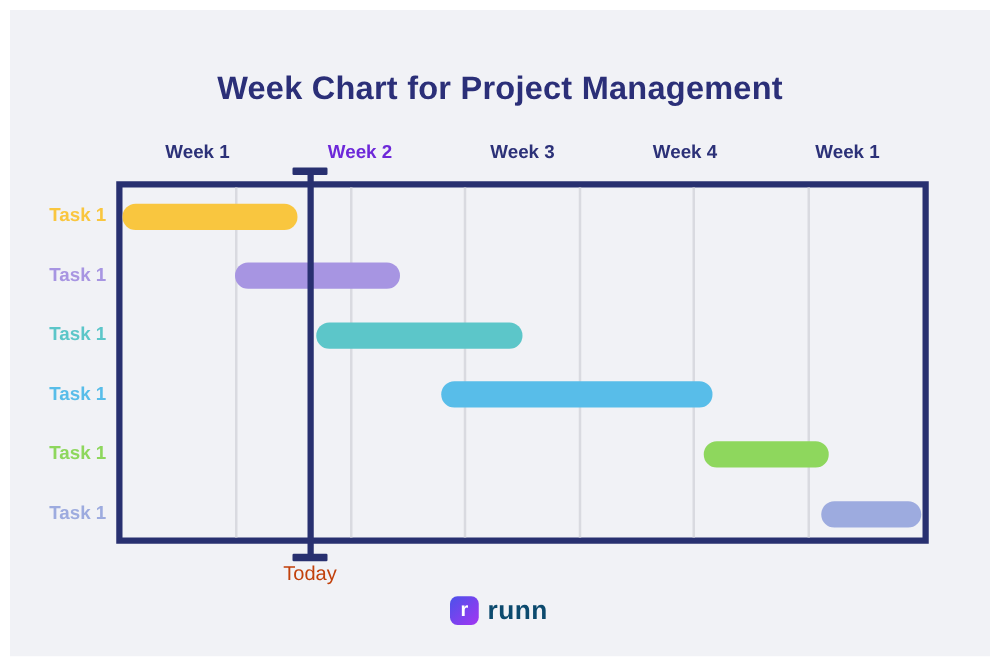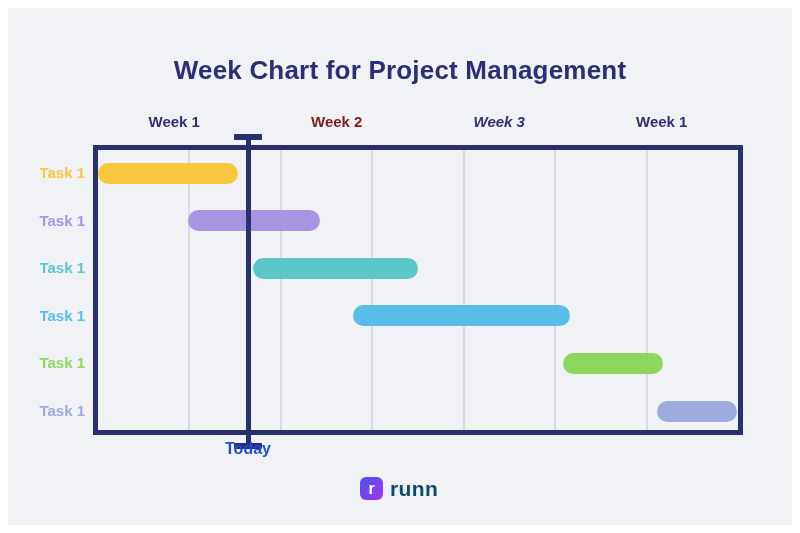--- a/index.html
+++ b/index.html
@@ -48,22 +48,22 @@
   .today-cap{
     position:absolute;left:0;width:28px;height:6px;background:#283070;
     border-radius:1px;
   }
   .today-cap-top{top:0;}
   .today-cap-bottom{top:309px;}
   .today-stem{
     position:absolute;left:11.5px;top:3px;width:5px;height:308px;background:#283070;
   }
   .today-text{
-    position:absolute;left:-36px;top:306px;width:100px;text-align:center;
-    font-size:16px;font-weight:bold;color:#1d4ed8;
+    position:absolute;left:-36px;top:317px;width:100px;text-align:center;
+    font-size:16px;font-weight:normal;color:#c2410c;
   }
   .logo{
     position:absolute;left:352px;top:469px;height:23px;
     display:flex;align-items:center;gap:7px;z-index:4;
   }
   .logo-icon{
     width:23px;height:23px;border-radius:6px;
     background:linear-gradient(135deg,#4b52ea 0%,#a335f2 100%);
     color:#ffffff;font-weight:bold;font-size:16px;line-height:23px;
     text-align:center;
@@ -74,22 +74,23 @@
 </style>
 </head>
 <body>
 
 <div class="canvas">
 
   <div class="title">Week Chart for Project Management</div>
 
   <div class="week-labels" id="weekLabels">
       <div class="week-cell" style="color: rgb(44, 49, 120);">Week 1</div>
-      <div class="week-cell" style="color: #7f1d1d;">Week 2</div>
-      <div class="week-cell" style="color: rgb(44, 49, 120); font-style: italic;">Week 3</div>
+      <div class="week-cell" style="color: #6d28d9;">Week 2</div>
+      <div class="week-cell" style="color: rgb(44, 49, 120);">Week 3</div>
+      <div class="week-cell" style="color: rgb(44, 49, 120);">Week 4</div>
       <div class="week-cell" style="color: rgb(44, 49, 120);">Week 1</div>
     </div>
 
   <div class="chart-box" id="chartBox">
       <div class="gridline" style="background: rgb(217, 218, 224); left: 90.4286px;"></div>
       <div class="gridline" style="background: rgb(217, 218, 224); left: 181.857px;"></div>
       <div class="gridline" style="background: rgb(217, 218, 224); left: 273.286px;"></div>
       <div class="gridline" style="background: rgb(217, 218, 224); left: 364.714px;"></div>
       <div class="gridline" style="background: rgb(217, 218, 224); left: 456.143px;"></div>
       <div class="gridline" style="background: rgb(217, 218, 224); left: 547.571px;"></div>

